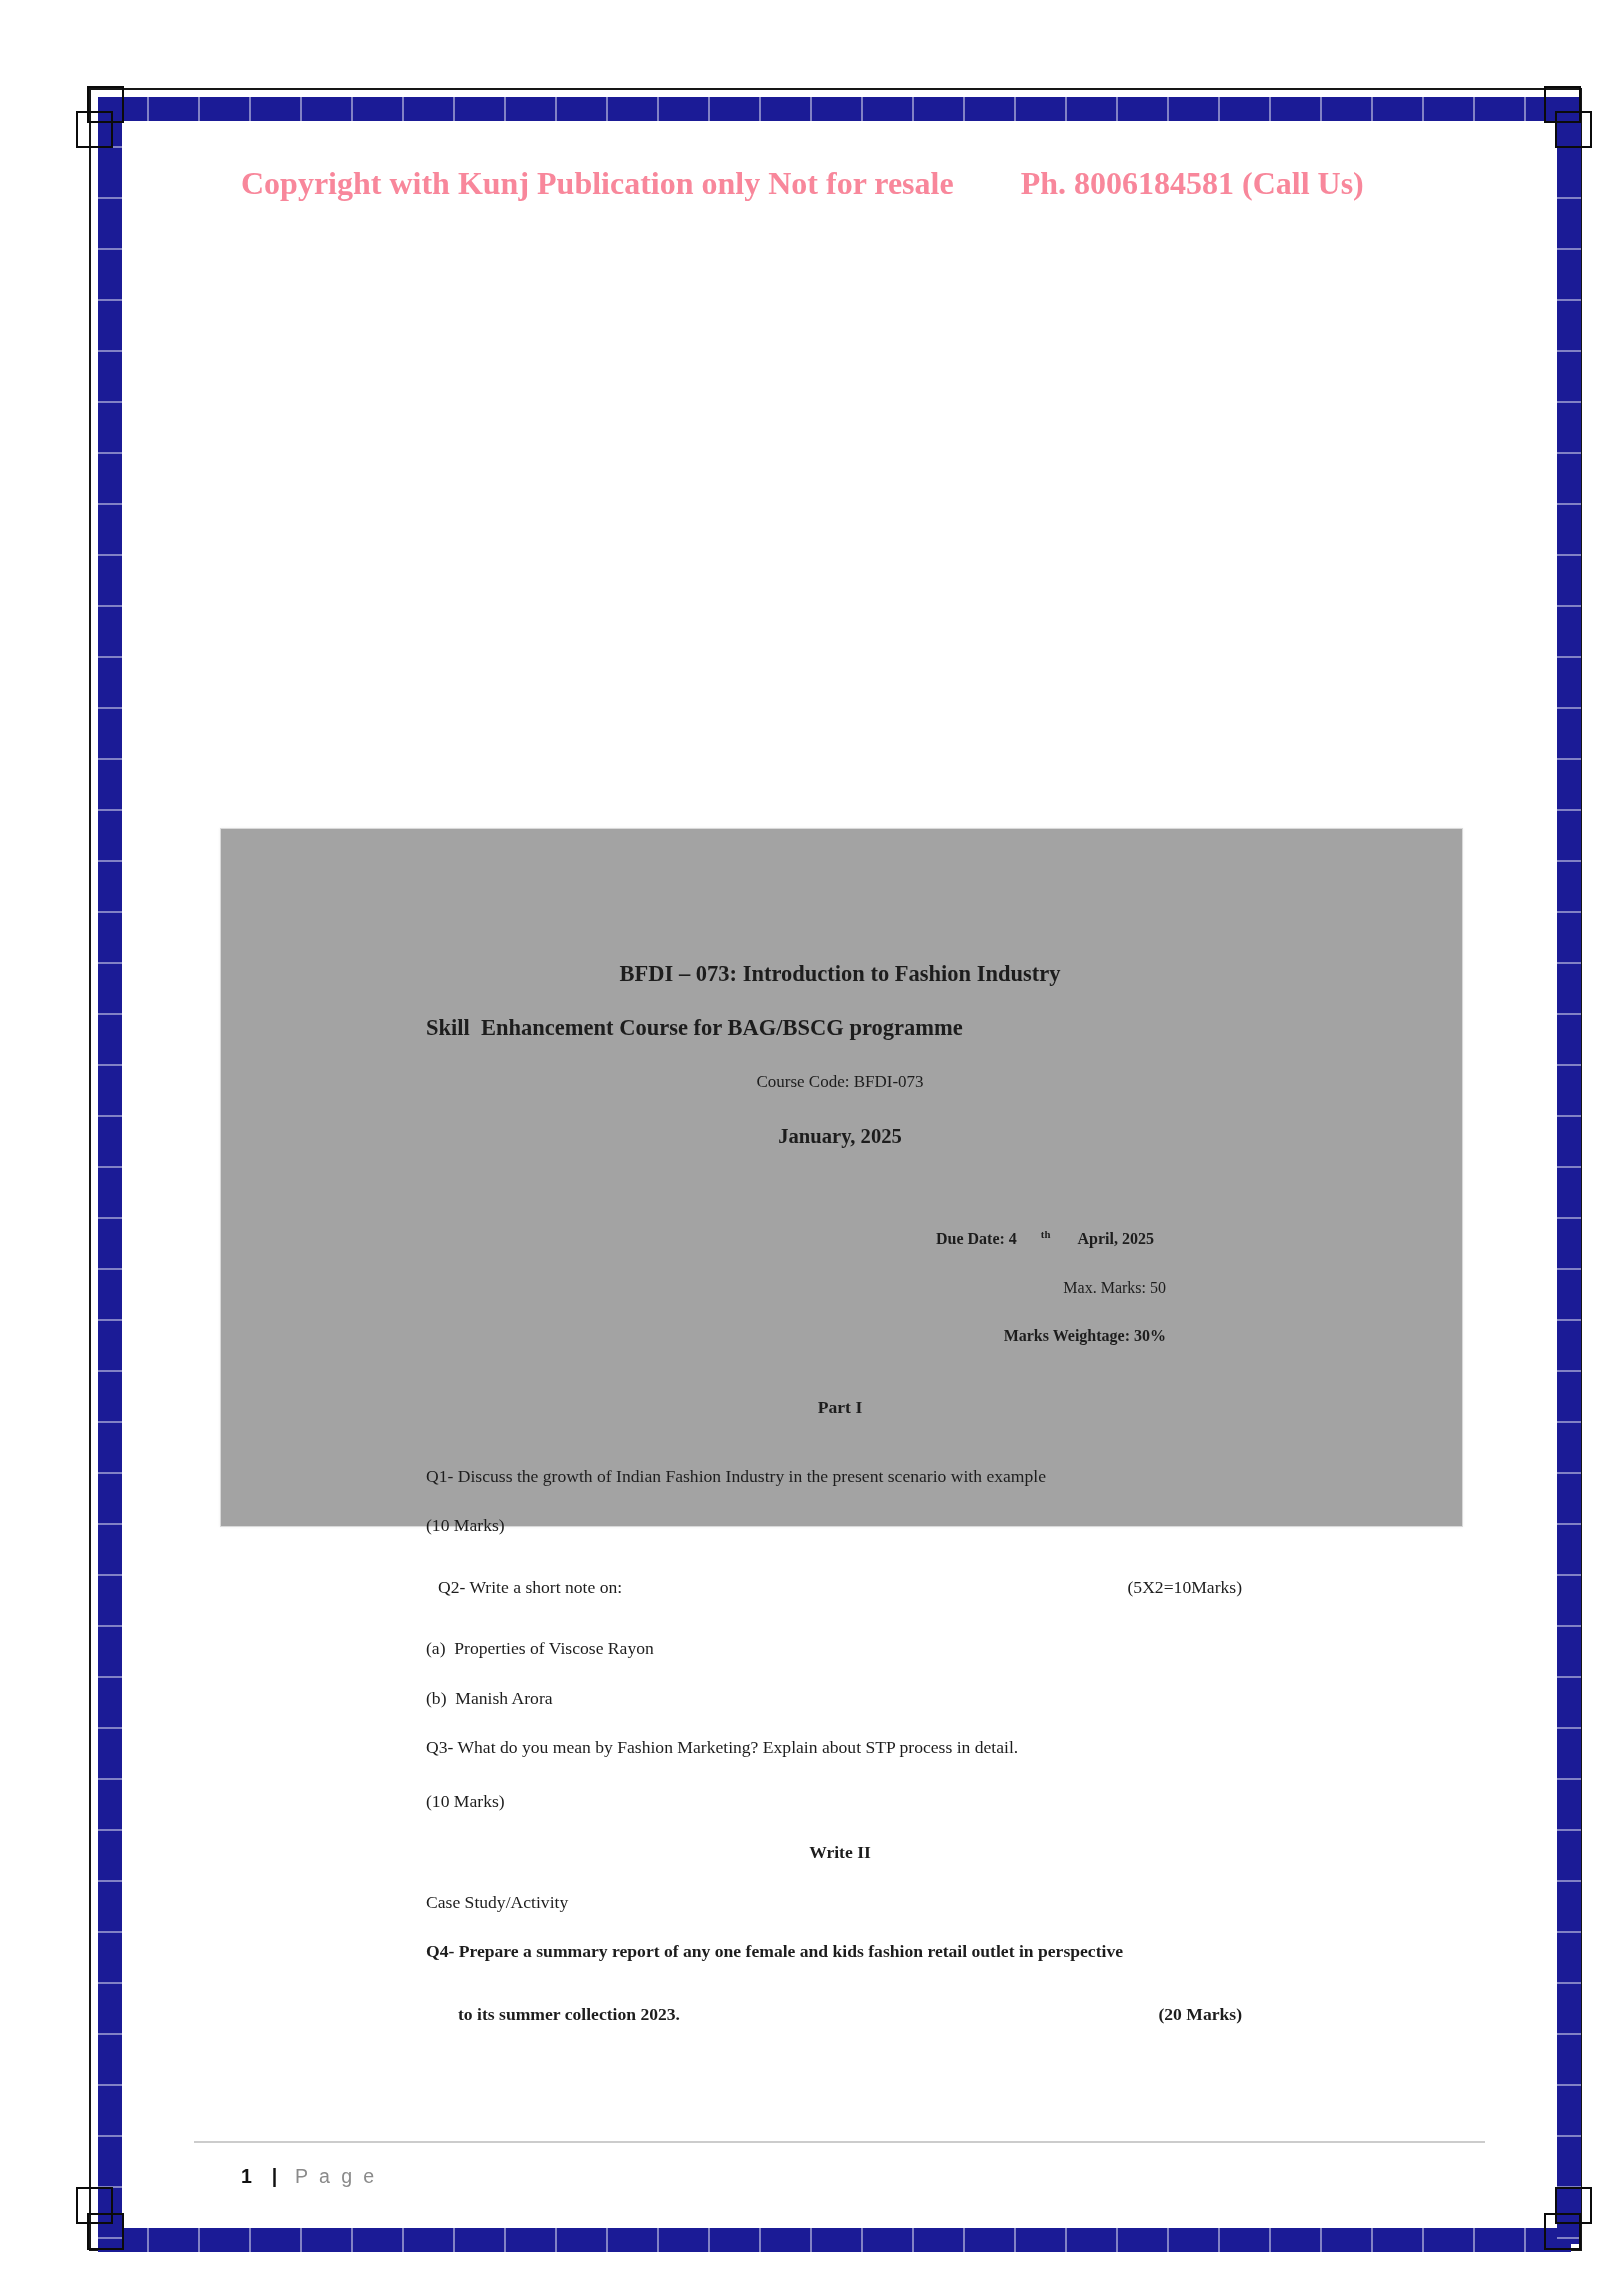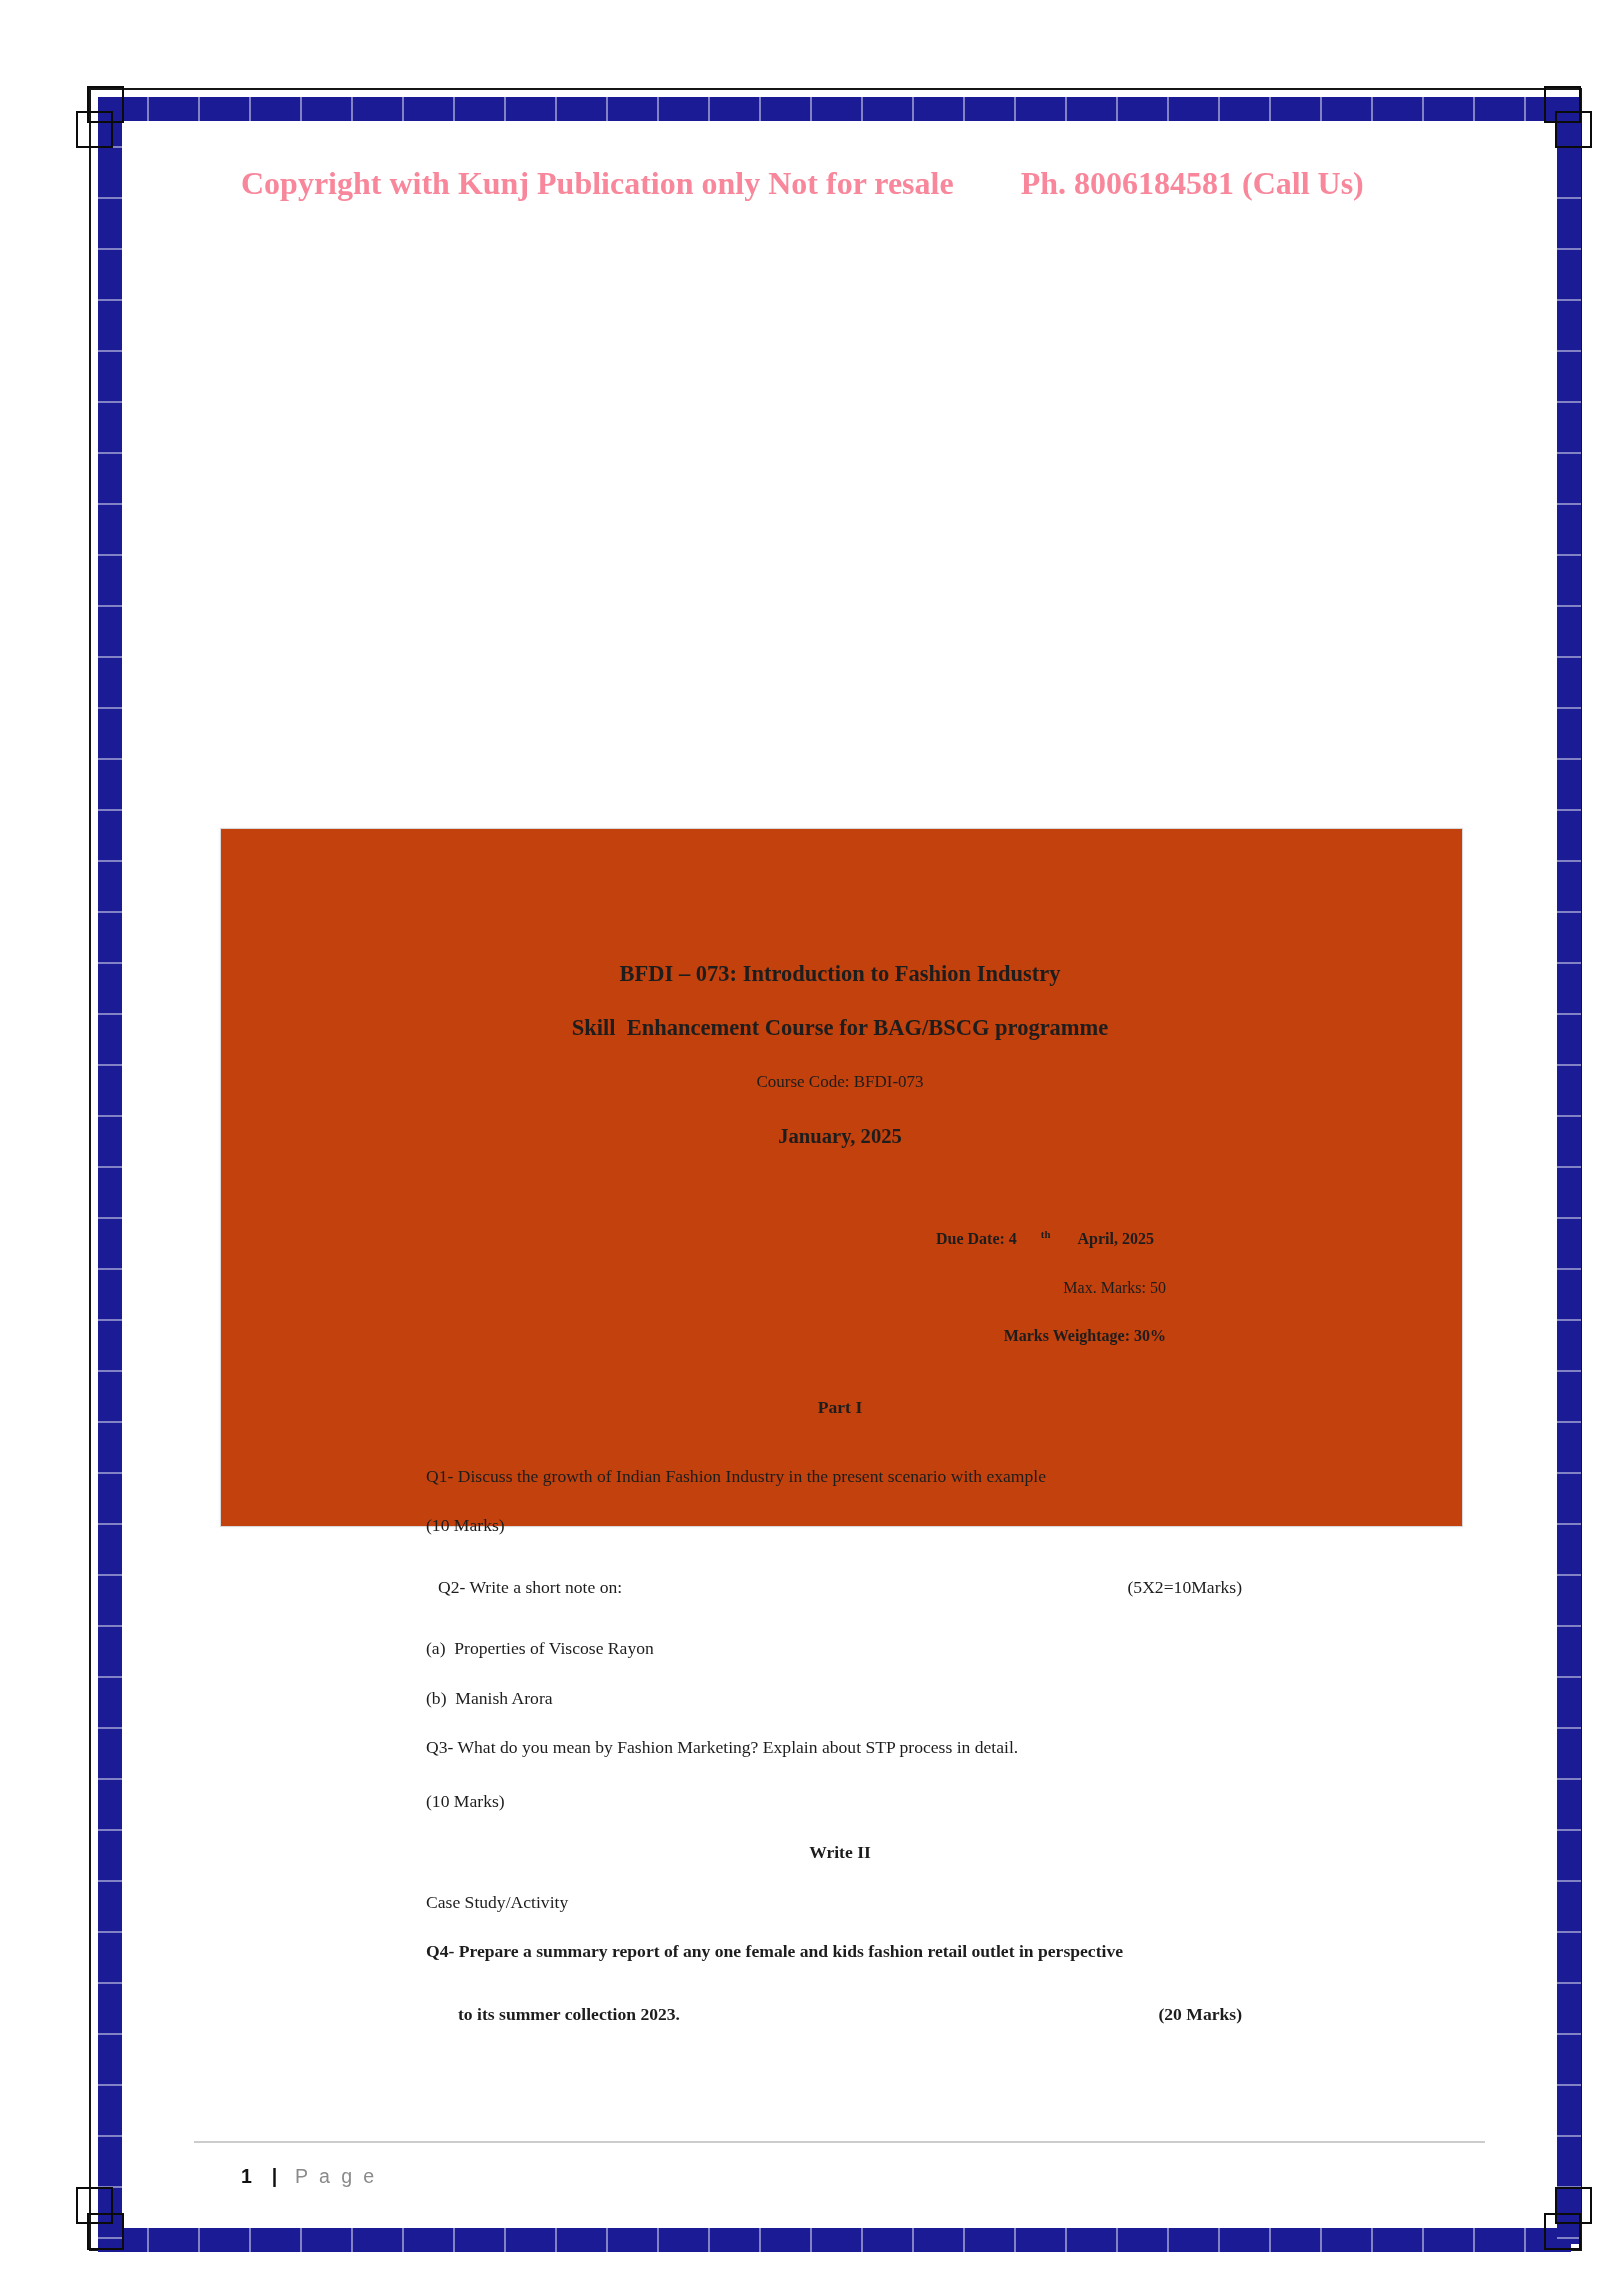--- a/index.html
+++ b/index.html
@@ -67,33 +67,33 @@
     color: #f8879b;
     white-space: nowrap;
   }
   .header-line .gap { display: inline-block; width: 43px; }
 
   
   .scan {
     position: absolute;
     left: 196px; top: 804px;
     width: 1243px; height: 699px;
-    background: #c2410c;
+    background: #a3a3a3;
     border: 1px solid #d9d9d9;
     box-shadow: 0 0 2.9px rgba(0,0,0,0.06);
     color: #1d1d1d;
     font-size: 17.6px;
     line-height: 25.5px;
     padding: 118px 196px 0 193px;
     filter: blur(0.3px);
   }
   .pre { white-space: pre-wrap; }
 
   .scan .title1 { text-align: center; font-weight: bold; font-size: 22.5px; line-height: 30px; }
-  .scan .title2 { text-align: center; font-weight: bold; font-size: 22.5px; line-height: 30px; }
+  .scan .title2 { text-align: left; font-weight: bold; font-size: 22.5px; line-height: 30px; }
   .scan .title3 { text-align: center; font-weight: normal; font-size: 17px; line-height: 29px; }
   .scan .title4 { text-align: center; font-weight: bold; font-size: 20.6px; line-height: 29px; margin-top: 2px; }
 
   .scan .due-block {
     margin-top: 35px;
     text-align: right;
     margin-right: 76px;
     font-size: 16px;
     line-height: 24.5px;
   }

